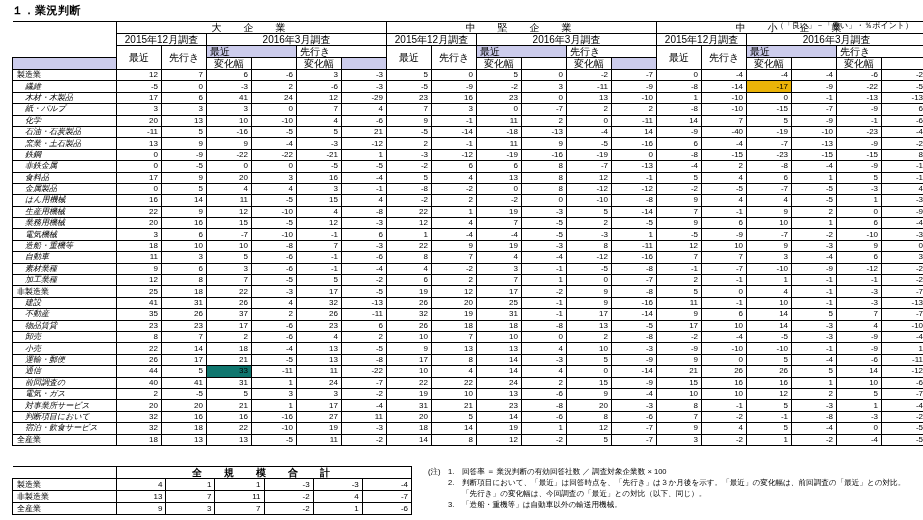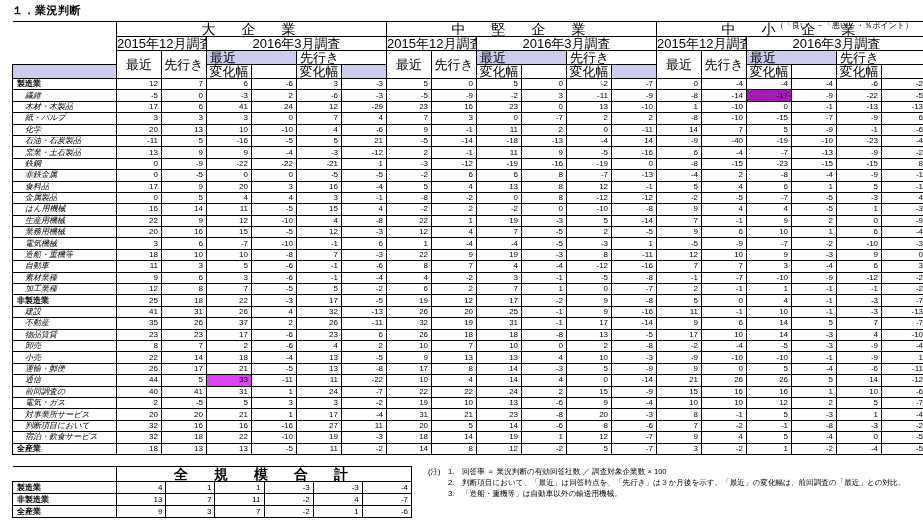--- a/index.html
+++ b/index.html
@@ -48,27 +48,27 @@
 
   #main-table {
     position: absolute;
     left: 12px;
     top: 21px;
     width: 900px;
   }
 
   .hcell {
     text-align: center;
-    font-size: 13px;
+    font-size: 10px;
     height: 11px;
     font-weight: bold;
   }
   .hcell-grp {
     letter-spacing: 6px;
-    font-size: 14px;
+    font-size: 10px;
   }
   .hcell-left {
     text-align: left;
     padding-left: 3px !important;
     font-weight: bold;
   }
   .blank-head { border-left: none !important; }
 
   .sel {
     background: #ccccec;
@@ -82,21 +82,21 @@
     height: 10.4px;
     font-size: 8px;
   }
   td.lbl {
     text-align: left;
     padding-left: 4px !important;
     height: 10.4px;
     font-size: 8px;
   }
   td.lbl.indent { padding-left: 12px !important; font-style: italic; }
-  td.lbl.bold { font-weight: bold; }
+  td.lbl.bold { font-weight: normal; }
 
   tr.dash td { border-bottom: 1px dotted #000 !important; }
   tr.dashfine td { border-bottom: 0.8px dashed #000 !important; }
   tr.solidtop td { border-top: 1px solid #000 !important; }
 
   
   #summary-table {
     position: absolute;
     left: 12px;
     top: 466px;
@@ -237,21 +237,21 @@
         <td class="num">-6</td>
         <td class="num">-3</td>
         <td class="num thick-l">-5</td>
         <td class="num">-9</td>
         <td class="num thick-l sel" style="background: rgb(255, 255, 255); border-left: 1.6px solid rgb(0, 0, 0); border-right: 1.6px solid rgb(0, 0, 0);">-2</td>
         <td class="num thick-l">3</td>
         <td class="num">-11</td>
         <td class="num">-9</td>
         <td class="num thick-l">-8</td>
         <td class="num">-14</td>
-        <td class="num thick-l sel" style="background: #a21caf; border-left: 1.6px solid rgb(0, 0, 0); border-right: 1.6px solid rgb(0, 0, 0);">-17</td>
+        <td class="num thick-l sel" style="background: #eab308; border-left: 1.6px solid rgb(0, 0, 0); border-right: 1.6px solid rgb(0, 0, 0);">-17</td>
         <td class="num thick-l">-9</td>
         <td class="num">-22</td>
         <td class="num">-5</td>
       </tr>
       <tr class="dash">
         <td class="lbl indent">木材・木製品</td>
         <td class="num thick-l">17</td>
         <td class="num">6</td>
         <td class="num thick-l sel" style="background: rgb(255, 255, 255); border-left: 1.6px solid rgb(0, 0, 0); border-right: 1.6px solid rgb(0, 0, 0);">41</td>
         <td class="num thick-l">24</td>
@@ -750,21 +750,21 @@
         <td class="num">0</td>
         <td class="num thick-l sel" style="background: rgb(255, 255, 255); border-left: 1.6px solid rgb(0, 0, 0); border-right: 1.6px solid rgb(0, 0, 0);">5</td>
         <td class="num thick-l">-4</td>
         <td class="num">-6</td>
         <td class="num">-11</td>
       </tr>
       <tr>
         <td class="lbl indent">通信</td>
         <td class="num thick-l">44</td>
         <td class="num">5</td>
-        <td class="num thick-l sel" style="background: #d946ef; border-left: 1.6px solid rgb(0, 0, 0); border-right: 1.6px solid rgb(0, 0, 0);">33</td>
+        <td class="num thick-l sel" style="background: #0f766e; border-left: 1.6px solid rgb(0, 0, 0); border-right: 1.6px solid rgb(0, 0, 0);">33</td>
         <td class="num thick-l">-11</td>
         <td class="num">11</td>
         <td class="num">-22</td>
         <td class="num thick-l">10</td>
         <td class="num">4</td>
         <td class="num thick-l sel" style="background: rgb(255, 255, 255); border-left: 1.6px solid rgb(0, 0, 0); border-right: 1.6px solid rgb(0, 0, 0);">14</td>
         <td class="num thick-l">4</td>
         <td class="num">0</td>
         <td class="num">-14</td>
         <td class="num thick-l">21</td>
@@ -954,18 +954,21 @@
     <div class="nrow">
       <div class="nlead">(注)</div>
       <div class="nnum">1.</div>
       <div class="ntext">回答率 ＝ 業況判断の有効回答社数 ／ 調査対象企業数 × 100</div>
     </div>
     <div class="nrow">
       <div class="nlead"></div>
       <div class="nnum">2.</div>
       <div class="ntext">判断項目において、「最近」は回答時点を、「先行き」は３か月後を示す。「最近」の変化幅は、前回調査の「最近」との対比。</div>
     </div>
+    <div class="nrow sub">
+      <div class="ntext">「先行き」の変化幅は、今回調査の「最近」との対比（以下、同じ）。</div>
+    </div>
     <div class="nrow">
       <div class="nlead"></div>
       <div class="nnum">3.</div>
       <div class="ntext">「造船・重機等」は自動車以外の輸送用機械。</div>
     </div>
   </div>
 
 </body></html>

